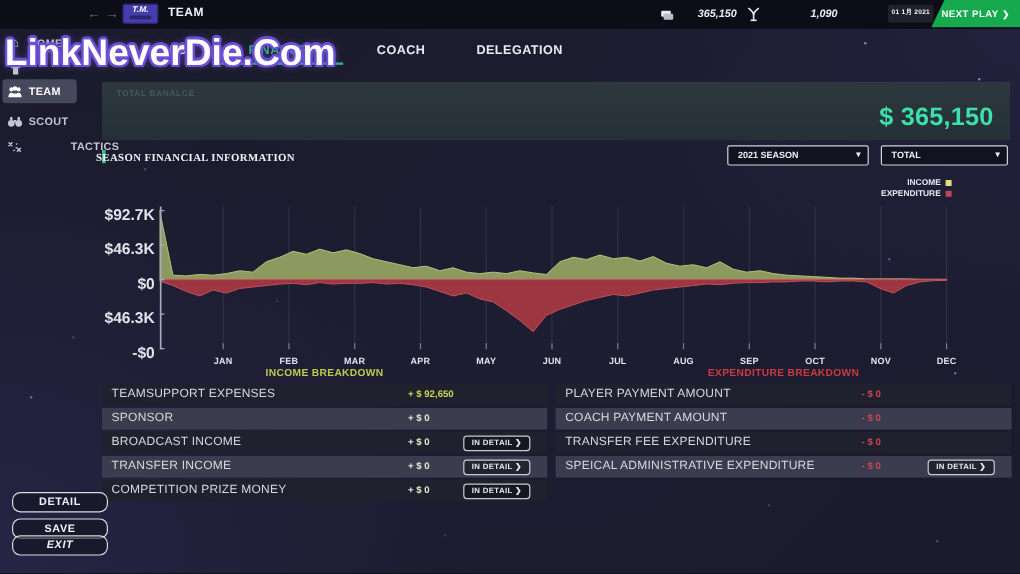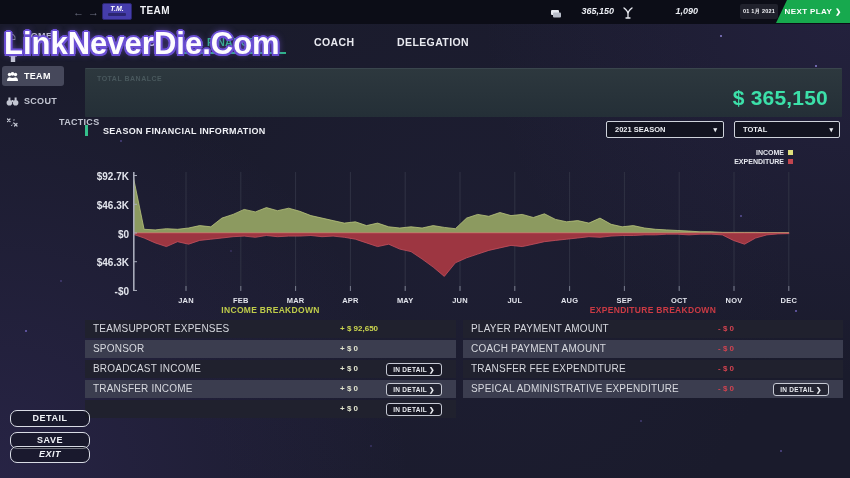--- a/index.html
+++ b/index.html
@@ -50,34 +50,34 @@
   #tab-team-info{left:95px;} #tab-finance{left:207px;} #tab-coach{left:314px;} #tab-delegation{left:397px;}
   .tab.active{color:#2fb389;}
   .tab.active::after{content:''; position:absolute; left:-30px; right:-30px; bottom:-6px; height:2px; background:#2fb389;}
   
   .balance{position:absolute; left:85px; top:68px; width:757px; height:49px;
     background:linear-gradient(180deg,#2d383e,#242f37); border-top:1px solid #3a464d; border-radius:1px;}
   .balance .blabel{position:absolute; left:12px; top:6px; font-size:7px; font-weight:bold; color:#49585d; letter-spacing:.5px;}
   .balance .bvalue{position:absolute; right:14px; bottom:7px; font-size:21px; font-weight:bold; color:#3ce0a9; letter-spacing:.2px;}
   
   .season-accent{position:absolute; left:85px; top:125px; width:3px; height:11px; background:#35c08c;}
-  .season-title{position:absolute; left:103px; top:126px; font-size:9px; font-weight:bold; color:#f0f1f6; letter-spacing:.3px;}
+  .season-title{position:absolute; left:80px; top:126px; font-size:9px; font-weight:bold; color:#f0f1f6; letter-spacing:.3px;font-family:Liberation Serif, serif;}
   .dropdown{position:absolute; top:121px; height:17px; background:#121320; border:1px solid #cfd3dc; border-radius:2px;
     font-size:7.5px; font-weight:bold; color:#eceef3; line-height:15px; padding-left:8px; cursor:pointer;}
   #dd-season{left:606px; width:118px;} #dd-type{left:734px; width:106px;}
   .dropdown .chev{position:absolute; right:6px; top:0; font-size:7px; color:#eceef3;}
   
   .legend{position:absolute; right:57px; top:149px; display:flex; flex-direction:column; align-items:flex-end; gap:2px; z-index:5;}
   .legend .lrow{display:flex; align-items:center; gap:4px; font-size:7px; font-weight:bold; color:#e5e7ee;}
   .legend .sw{width:5px; height:5px; display:inline-block;}
   #sw-income{background:#dfe07c;} #sw-expenditure{background:#c2454f;}
   
   #chartsvg{position:absolute; left:133px; top:170px;}
   .month{position:absolute; top:296px; transform:translateX(-50%); font-size:7.5px; font-weight:bold; color:#e2e4ec; letter-spacing:.2px;}
-  .ylab{position:absolute; left:85px; width:44px; text-align:right; font-size:10px; font-weight:bold; color:#e2e4ec;}
+  .ylab{position:absolute; left:85px; width:44px; text-align:right; font-size:13px; font-weight:bold; color:#e2e4ec;}
   .bd-title{position:absolute; top:305px; font-size:8.5px; font-weight:bold; letter-spacing:.3px; text-align:center;}
   #bd-income{left:85px; width:371px; color:#becb4a;}
   #bd-expenditure{left:463px; width:380px; color:#cb3a44;}
   
   .btable{position:absolute; top:320px;}
   #income-table{left:85px; width:371px;}
   #expenditure-table{left:463px; width:380px;}
   .trow{position:relative; height:18px; margin-bottom:2px; background:#20212e;}
   .trow.alt{background:#3b3d4f;padding-left:28px;}
   .trow .rlabel{position:absolute; left:8px; top:0; line-height:18px; font-size:10px; color:#d6d8de; letter-spacing:.2px;}
@@ -281,20 +281,21 @@
       <span class="rlabel">BROADCAST INCOME</span>
       <span class="rvalue val-plus">+ $ 0</span>
       <span class="detail-btn">IN DETAIL ❯</span>
     </div>
     <div class="trow alt">
       <span class="rlabel">TRANSFER INCOME</span>
       <span class="rvalue val-plus">+ $ 0</span>
       <span class="detail-btn">IN DETAIL ❯</span>
     </div>
     <div class="trow">
+      <span class="rlabel">COMPETITION PRIZE MONEY</span>
       <span class="rvalue val-plus">+ $ 0</span>
       <span class="detail-btn">IN DETAIL ❯</span>
     </div>
   </div>
 
   <div class="btable" id="expenditure-table">
     <div class="trow">
       <span class="rlabel">PLAYER PAYMENT AMOUNT</span>
       <span class="rvalue val-minus">- $ 0</span>
     </div>

